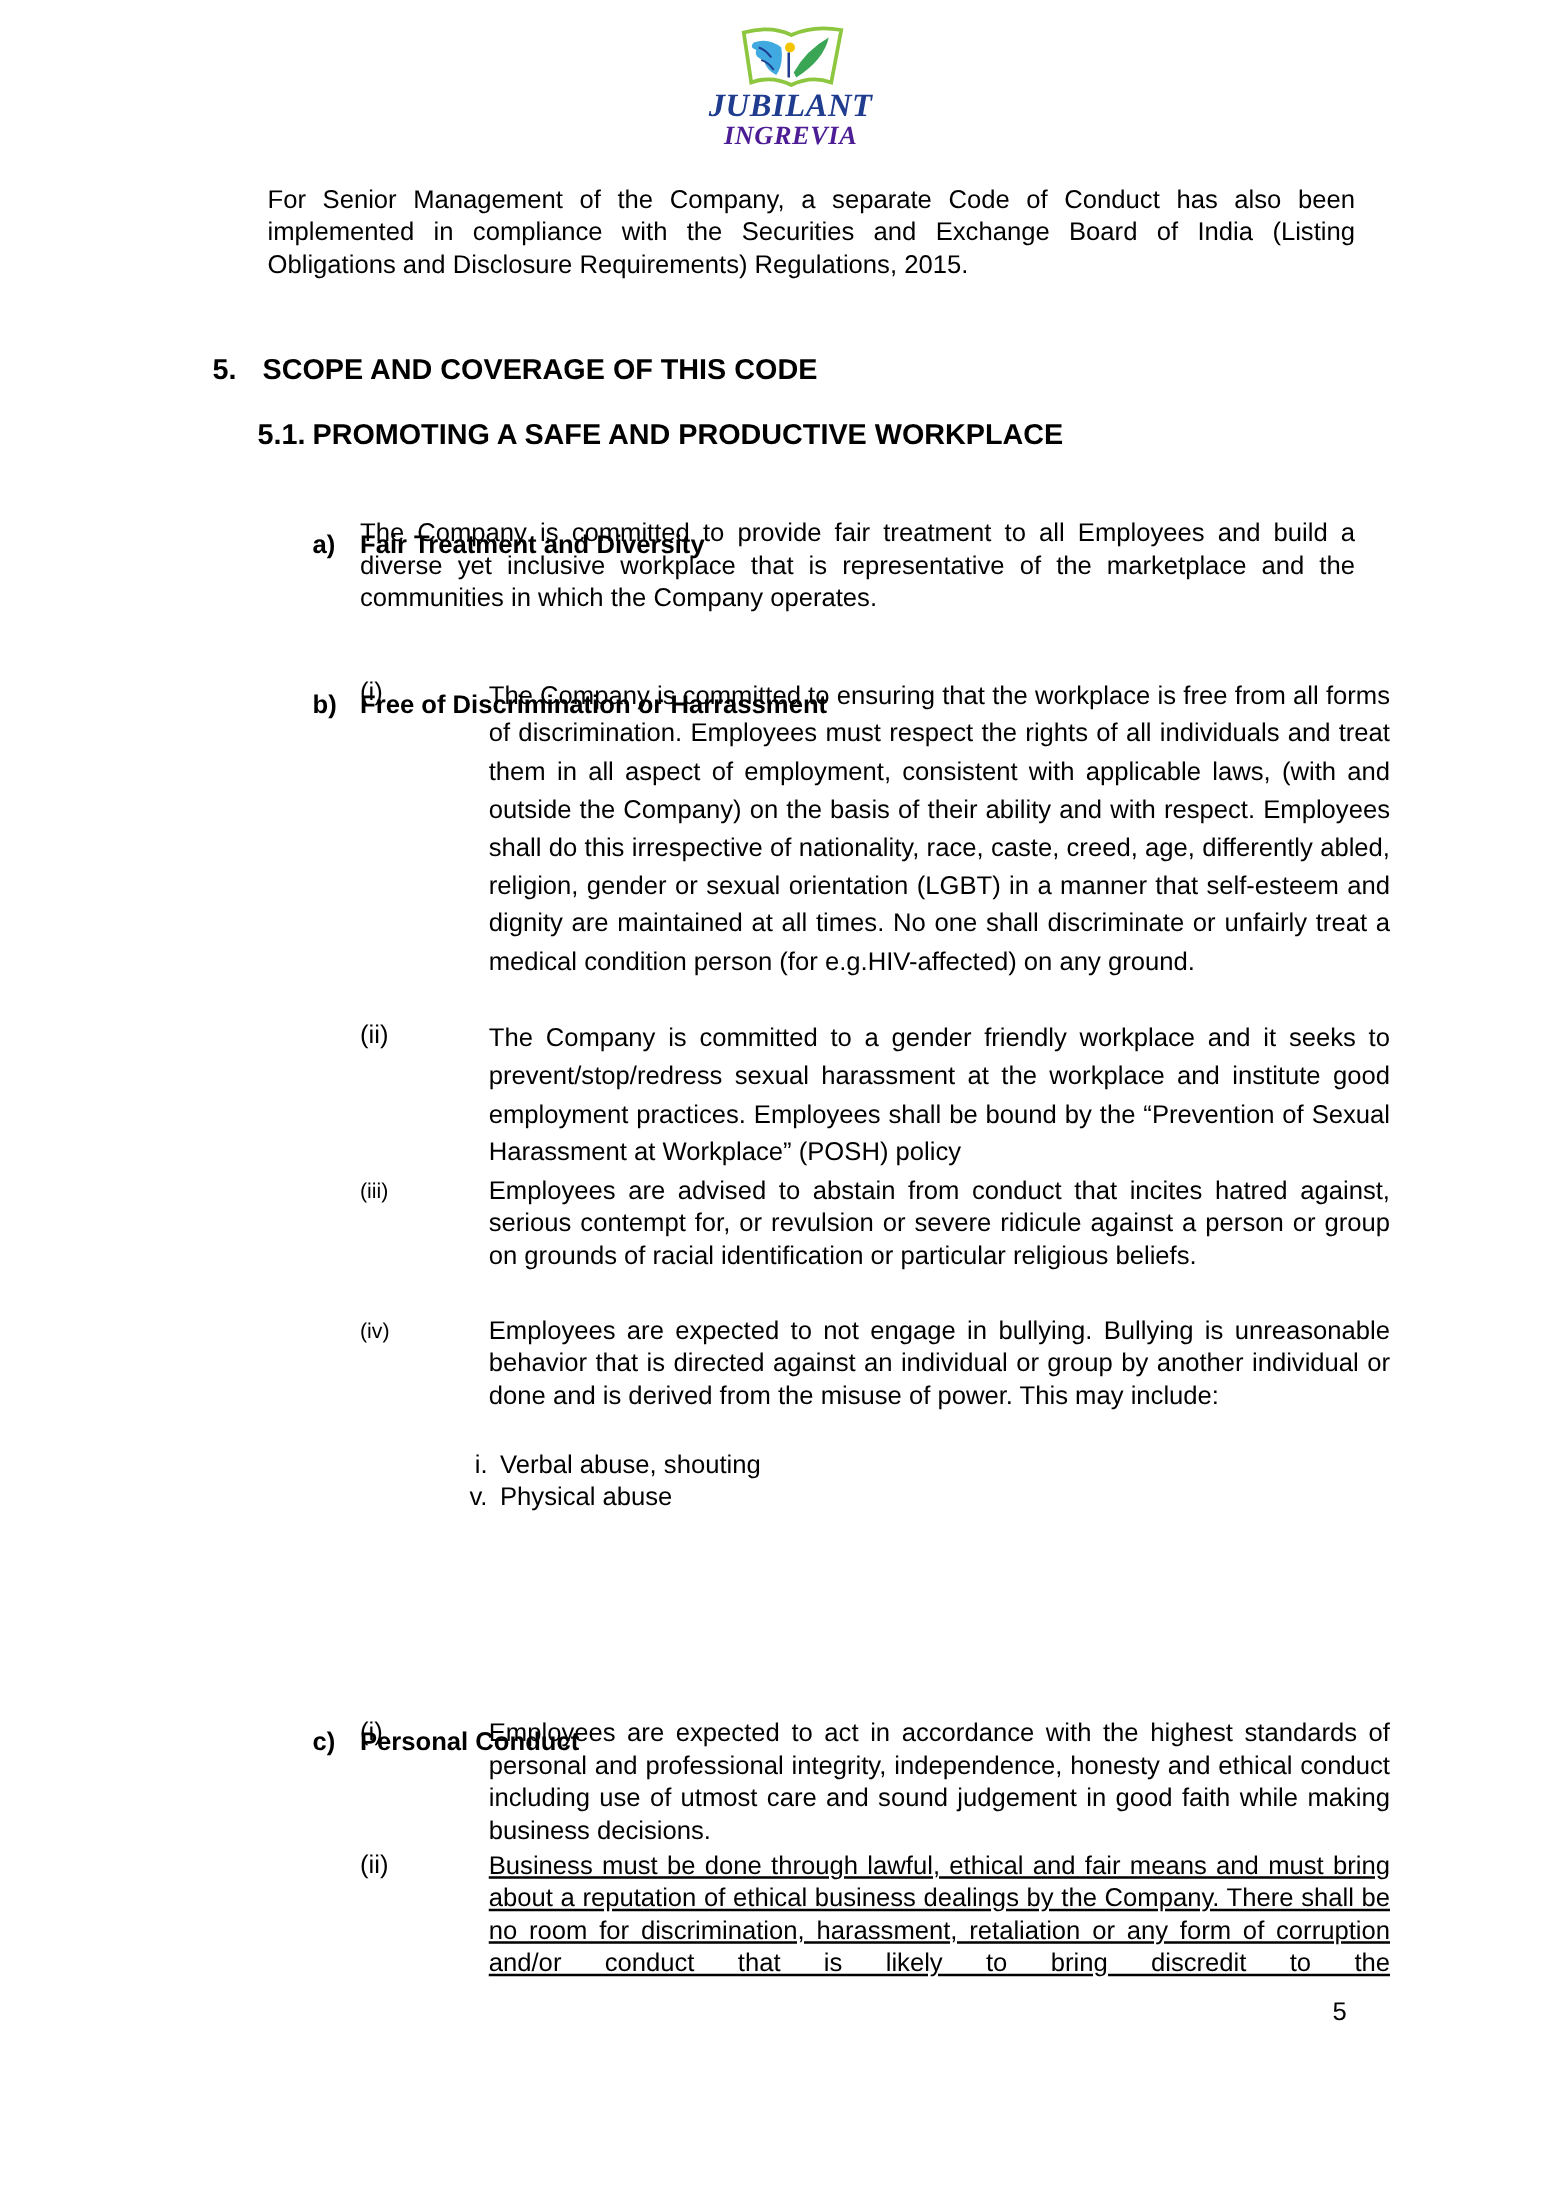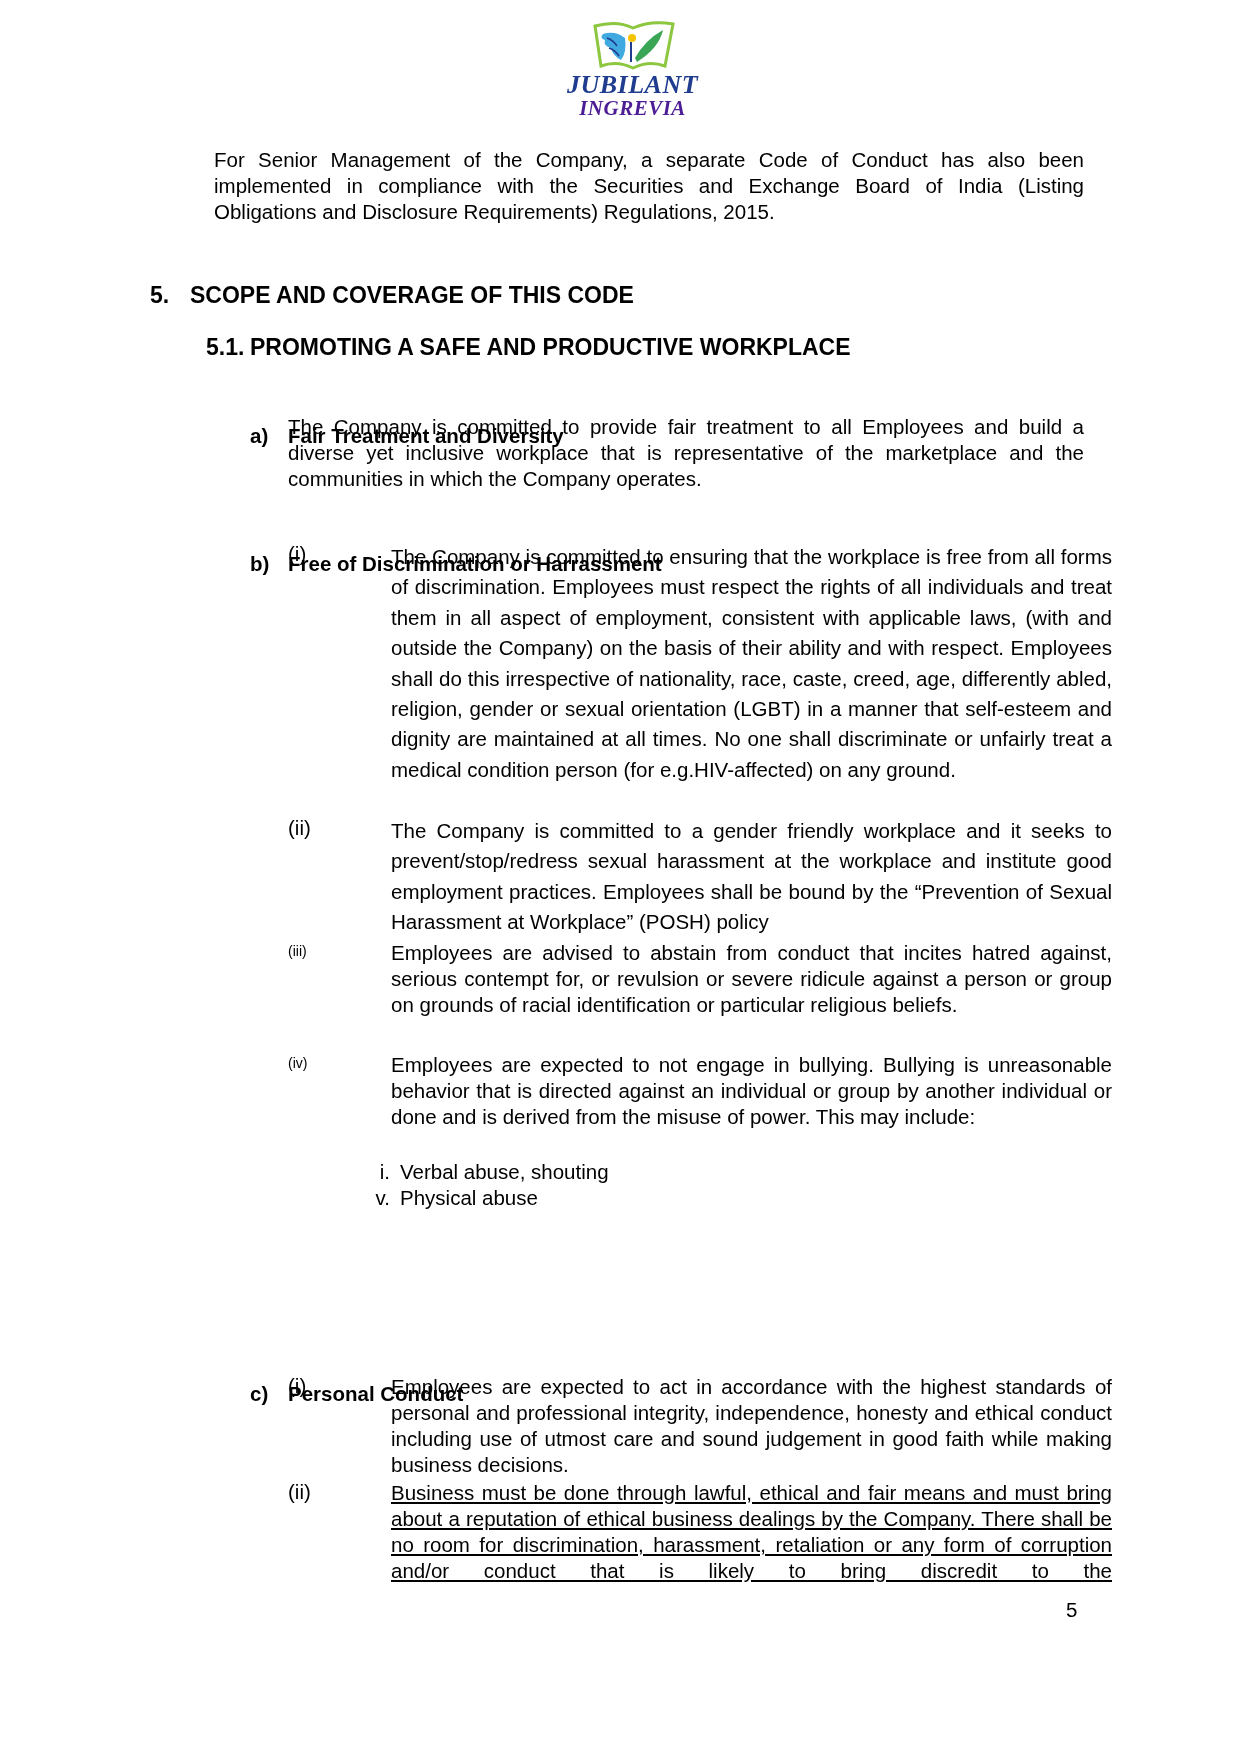--- a/index.html
+++ b/index.html
@@ -13,36 +13,36 @@
   .logo-text1 { position: absolute; left: 0; top: 52px; width: 135px; text-align: center;
     font-family: "Liberation Serif", serif; font-style: italic; font-weight: bold;
     color: #1f3c8f; font-size: 26px; letter-spacing: 0.5px; }
   .logo-text2 { position: absolute; left: 0; top: 78px; width: 135px; text-align: center;
     font-family: "Liberation Serif", serif; font-style: italic; font-weight: bold;
     color: #4c1d95; font-size: 21px; letter-spacing: 0.5px; }
 
   .para { font-size: 20.5px; line-height: 26px; text-align: justify; text-align-last: left; }
   .intro { left: 214px; top: 147px; width: 870px; }
 
-  .h1 { left: 150px; top: 282px; font-size: 23px; font-weight: bold; white-space: nowrap; }
+  .h1 { left: 170px; top: 282px; font-size: 23px; font-weight: bold; white-space: nowrap; }
   .h1 .num { display: inline-block; width: 40px; }
   .h2 { left: 206px; top: 334px; font-size: 23px; font-weight: bold; white-space: nowrap; }
   .h2 .num { display: inline-block; width: 44px; }
 
   .sub-head { font-size: 20.5px; font-weight: bold; white-space: nowrap; margin-top: 36px; }
   .sub-head .lbl { display: inline-block; width: 38px; }
   .sub-a { left: 250px; top: 388px; }
   .sub-b { left: 250px; top: 516px; }
   .sub-c { left: 250px; top: 1346px; }
 
   .a-body { left: 288px; top: 414px; width: 796px; }
 
   .item { position: absolute; left: 288px; width: 796px; }
   .item .roman { position: absolute; left: 0; top: 0; font-size: 20.5px; }
-  .item .roman.small { font-size: 14px; top: 3px; }
+  .item .roman.small { font-size: 17px; top: 3px; }
   .item .txt { margin-left: 103px; width: 721px; }
   .loose { line-height: 30.4px; }
 
   .bi   { top: 542px; }
   .bii  { top: 816px; }
   .biii { top: 940px; }
   .biv  { top: 1052px; }
   .ci   { top: 1374px; }
   .cii  { top: 1480px; }
 

